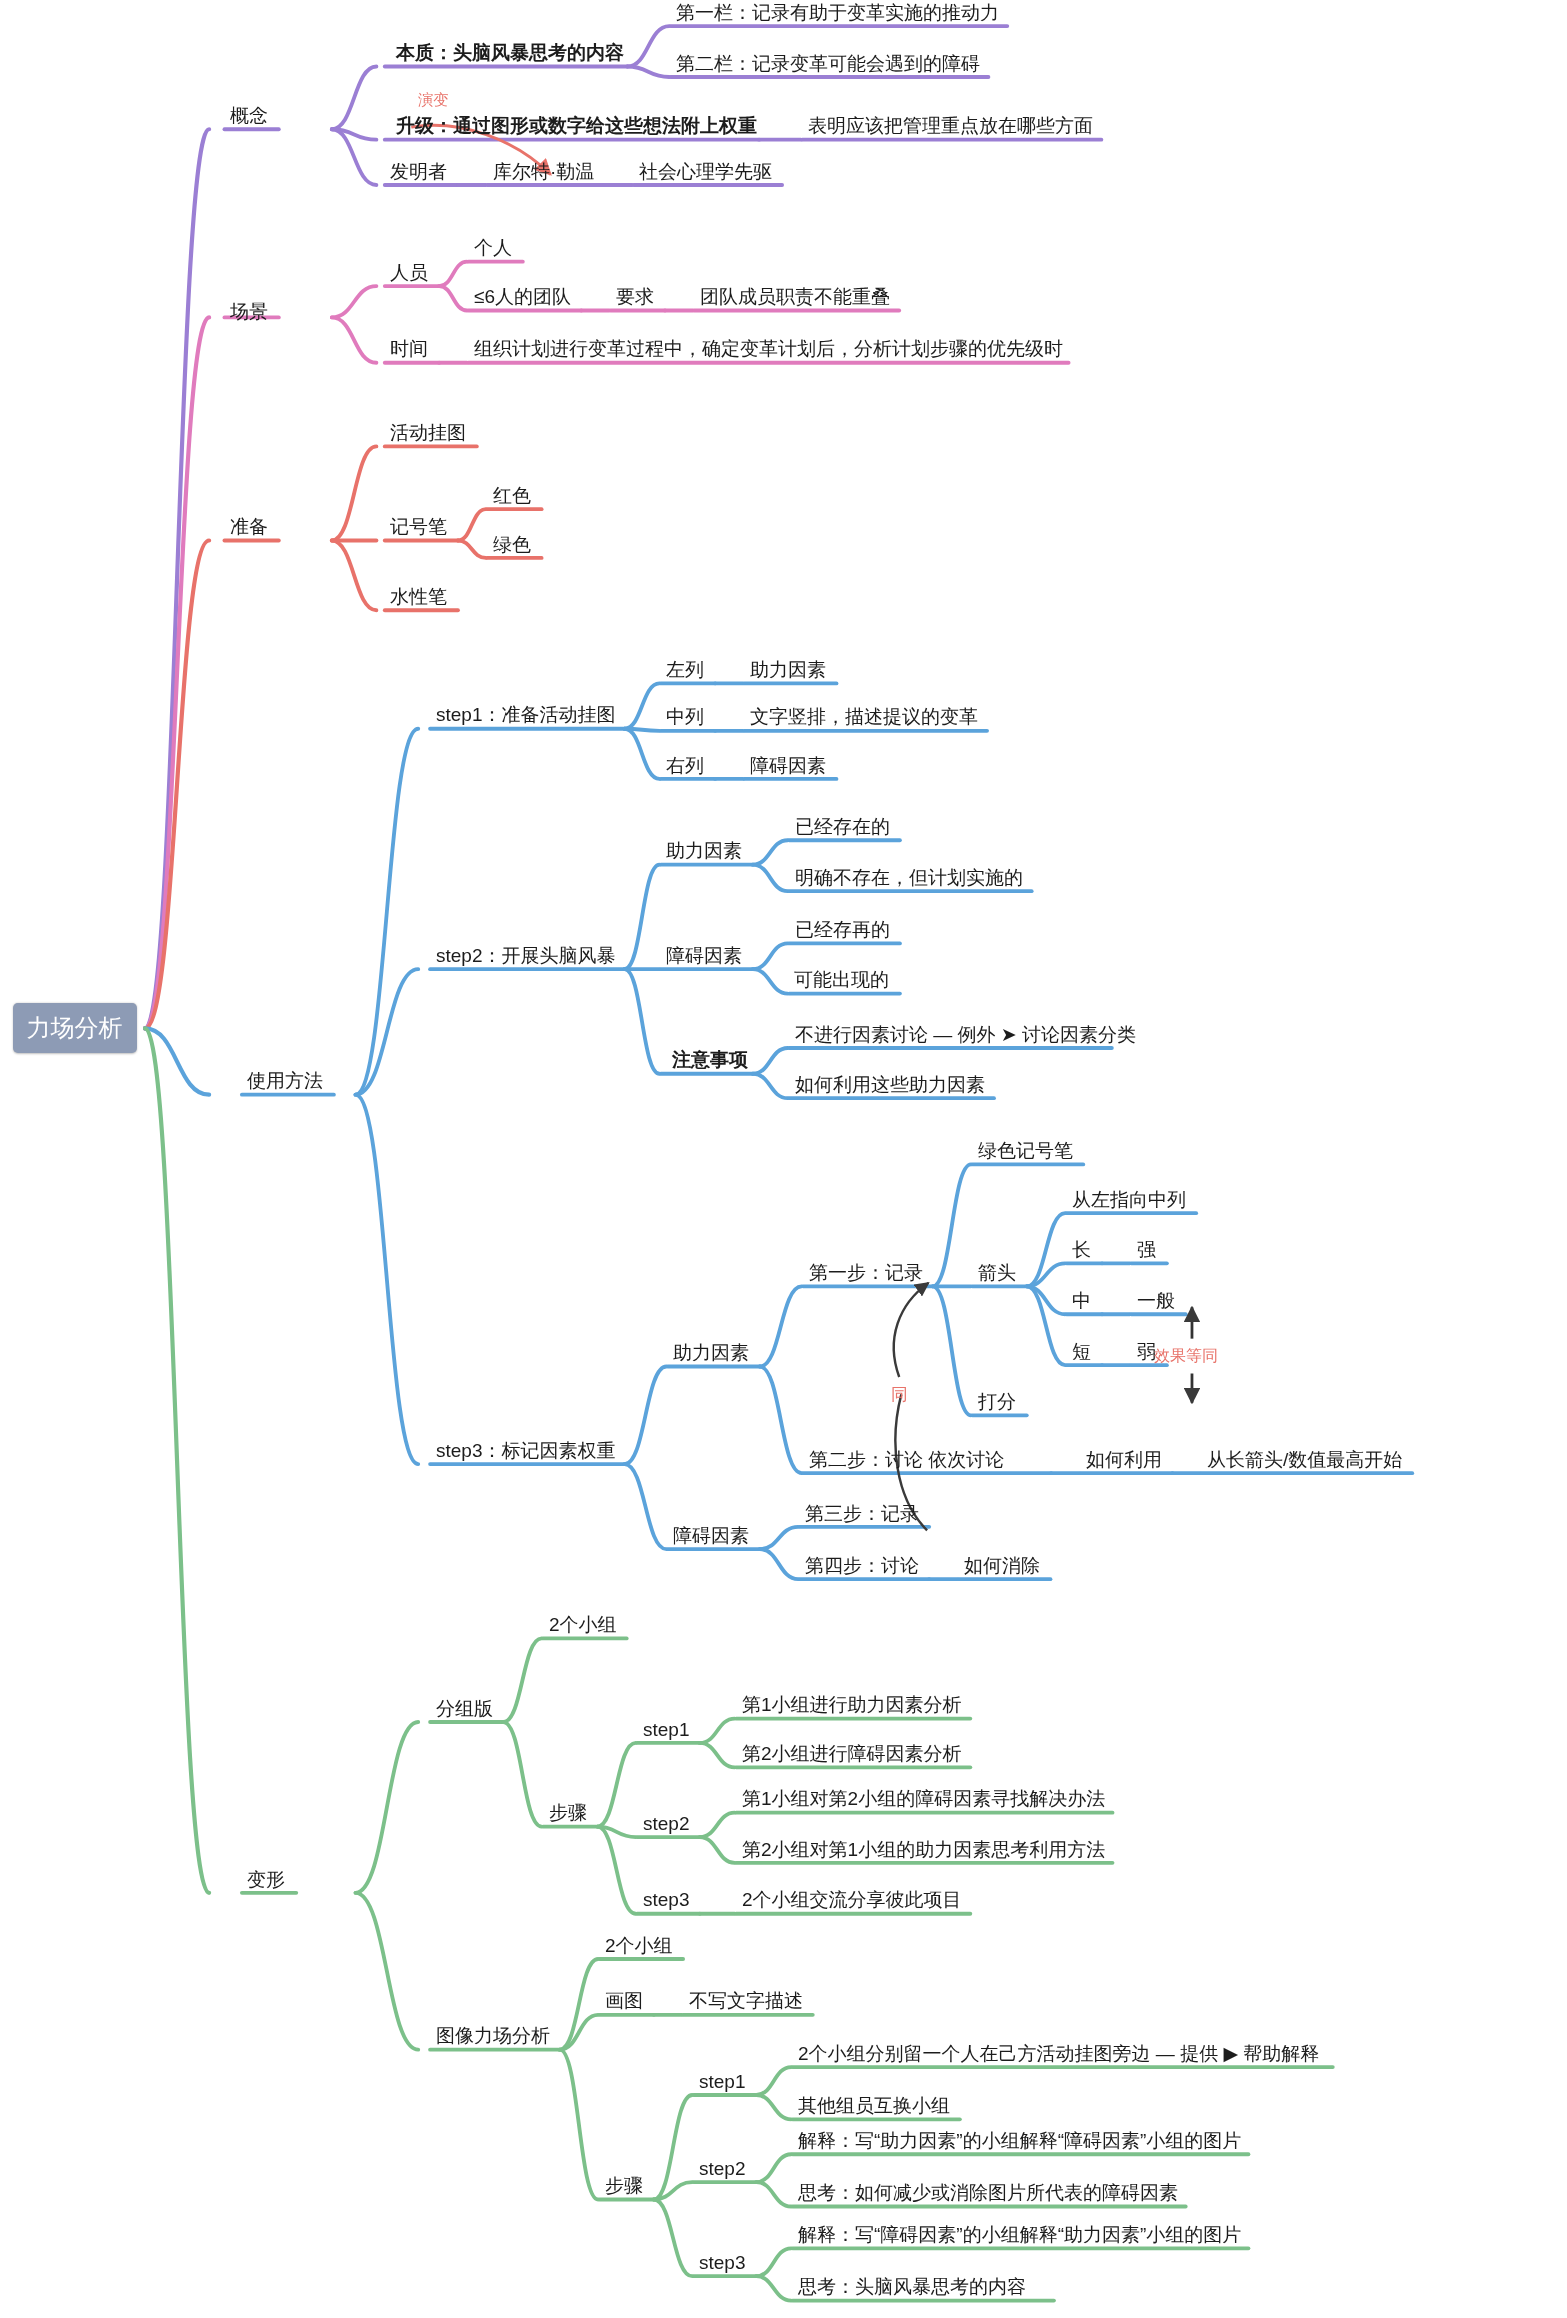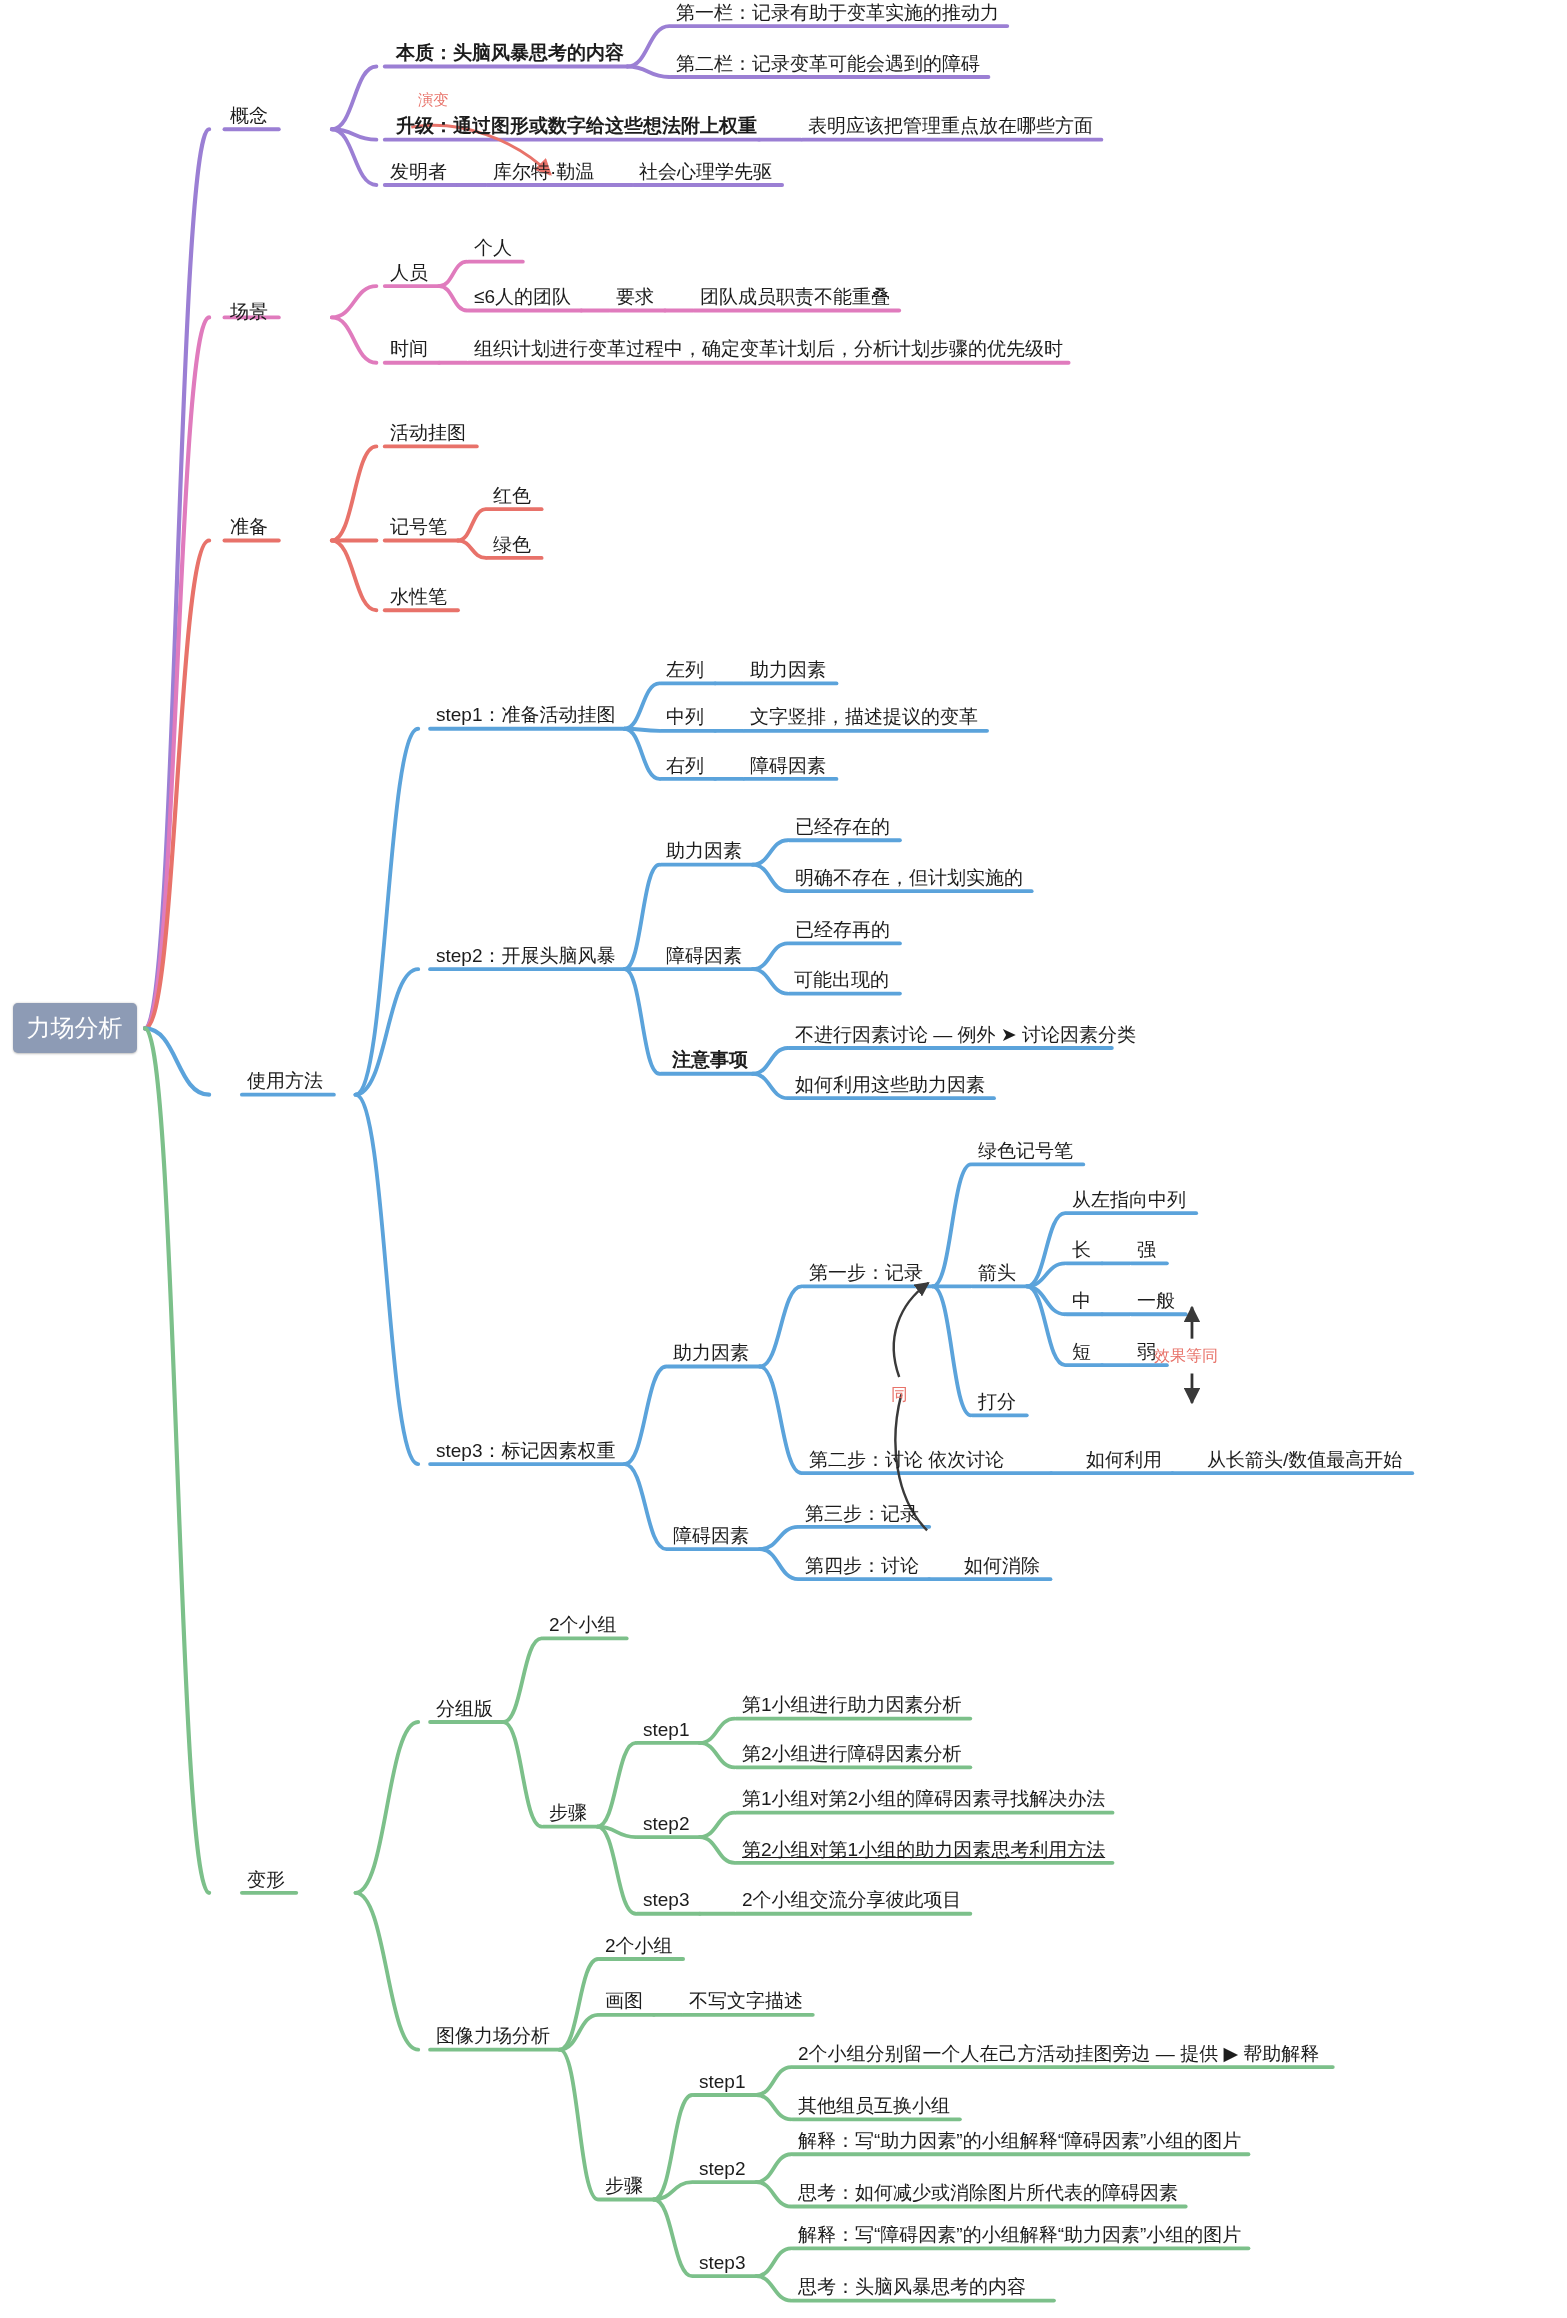--- a/index.html
+++ b/index.html
@@ -279,21 +279,21 @@
       <div class="node red" style="left: 1154px; top: 1364px; font-size: 16px;">效果等同</div>
       <div class="node" style="left: 247px; top: 1889px;">变形</div>
       <div class="node" style="left: 436px; top: 1718px;">分组版</div>
       <div class="node" style="left: 549px; top: 1634px;">2个小组</div>
       <div class="node" style="left: 549px; top: 1822px;">步骤</div>
       <div class="node" style="left: 643px; top: 1739px;">step1</div>
       <div class="node" style="left: 742px; top: 1714px;">第1小组进行助力因素分析</div>
       <div class="node" style="left: 742px; top: 1763px;">第2小组进行障碍因素分析</div>
       <div class="node" style="left: 643px; top: 1833px;">step2</div>
       <div class="node" style="left: 742px; top: 1808px;">第1小组对第2小组的障碍因素寻找解决办法</div>
-      <div class="node" style="left: 742px; top: 1859px; text-decoration: underline;">第2小组对第1小组的助力因素思考利用方法</div>
+      <div class="node" style="left: 742px; top: 1859px;">第2小组对第1小组的助力因素思考利用方法</div>
       <div class="node" style="left: 643px; top: 1909px;">step3</div>
       <div class="node" style="left: 742px; top: 1909px;">2个小组交流分享彼此项目</div>
       <div class="node" style="left: 436px; top: 2045px;">图像力场分析</div>
       <div class="node" style="left: 605px; top: 1955px;">2个小组</div>
       <div class="node" style="left: 605px; top: 2010px;">画图</div>
       <div class="node" style="left: 689px; top: 2010px;">不写文字描述</div>
       <div class="node" style="left: 605px; top: 2195px;">步骤</div>
       <div class="node" style="left: 699px; top: 2091px;">step1</div>
       <div class="node" style="left: 798px; top: 2063px;">2个小组分别留一个人在己方活动挂图旁边<span class="red"> — </span><span class="red"> 提供 </span><span> ▶ </span><span>帮助解释</span></div>
       <div class="node" style="left: 798px; top: 2115px;">其他组员互换小组</div>

